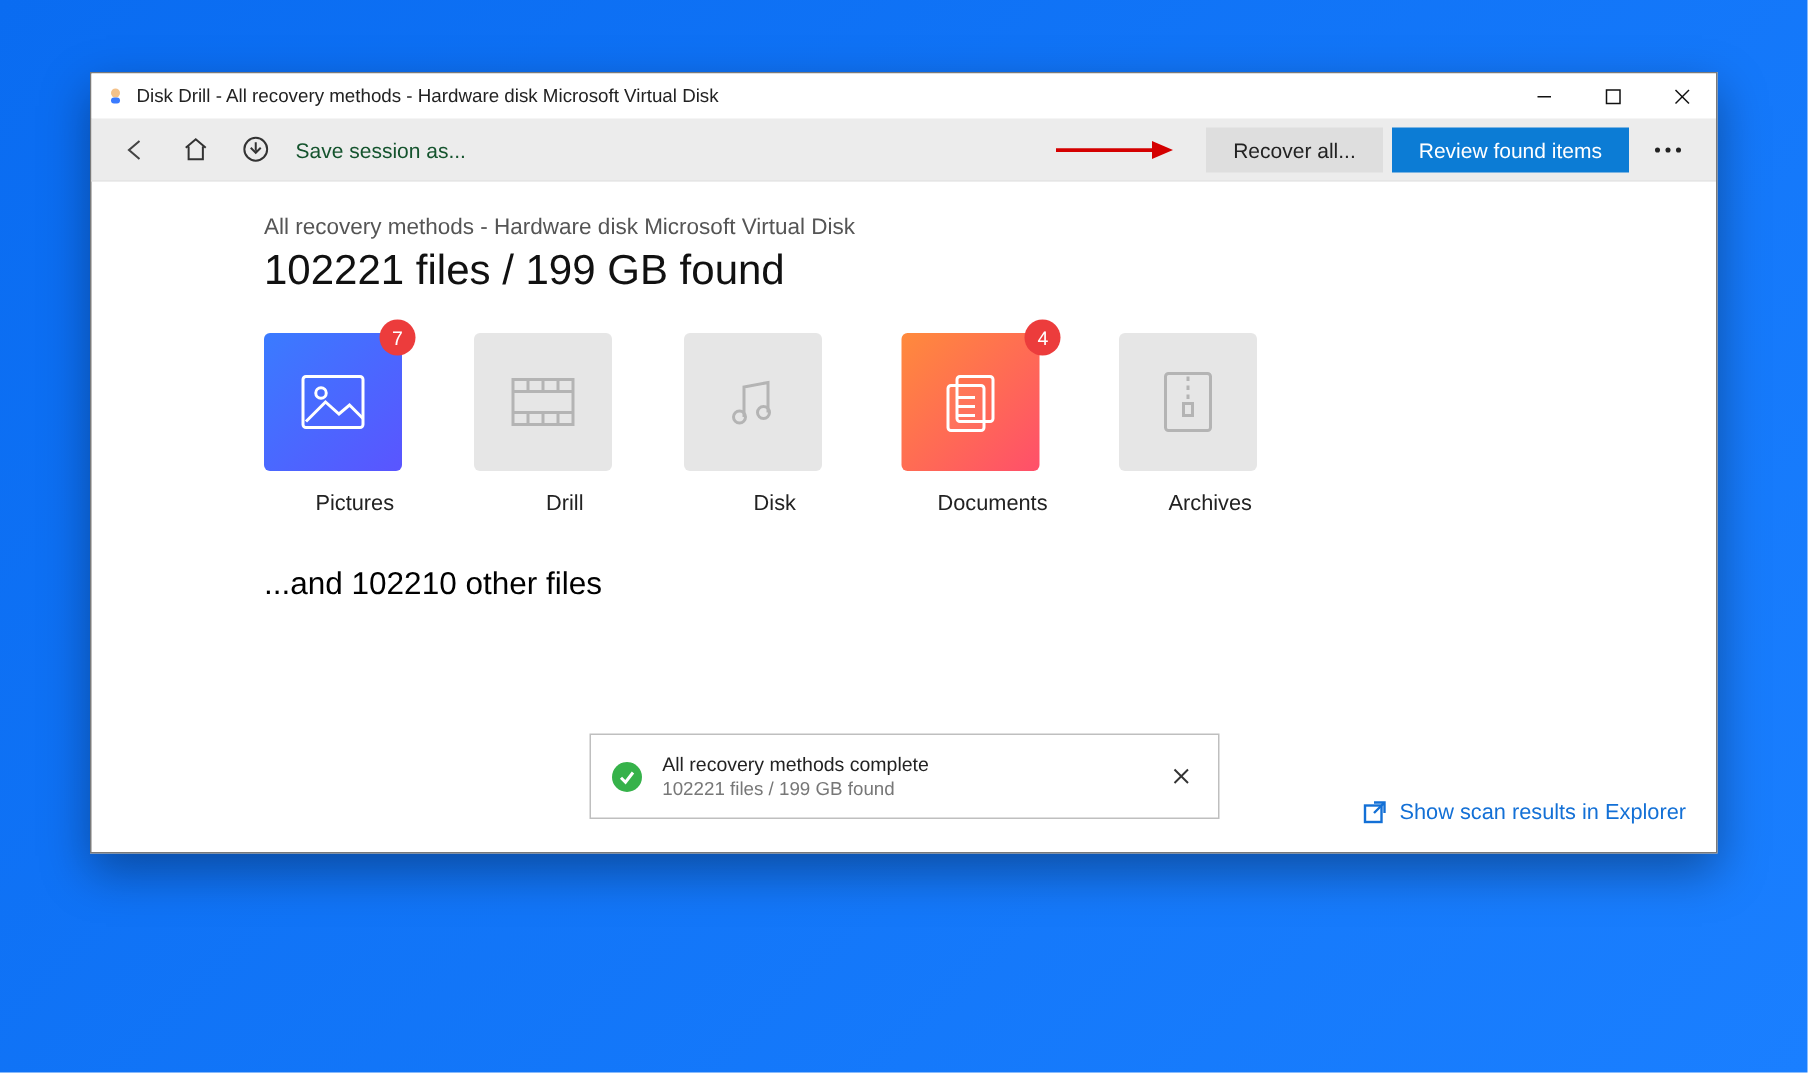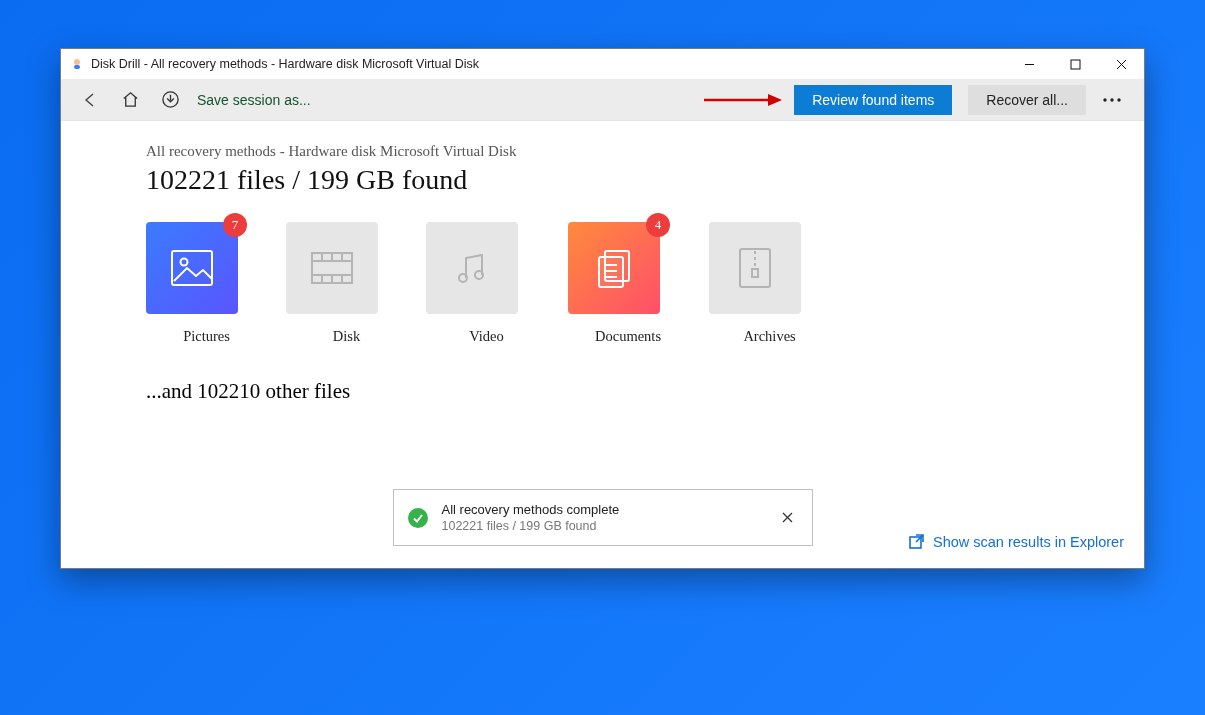--- a/index.html
+++ b/index.html
@@ -53,21 +53,21 @@
   .btn {
     height:30px; padding:0 18px; font-size:14px; border:none;
     display:flex; align-items:center; justify-content:center;
   }
   .btn-primary { background:#0c7cd5; color:#fff; }
   .btn-secondary { background:#dedede; color:#222; margin-left:10px; }
   .btn-dots { width:40px; }
   .content {
     flex:1; padding: 22px 0 0 0; position:relative;
   }
-  .inner { margin-left: 85px; width: 720px; font-family: Liberation Serif, serif; }
+  .inner { margin-left: 115px; width: 720px; }
   .path { color:#555; font-size:15px; margin-bottom:4px; }
   .stats { font-size:28px; font-weight:400; color:#111; margin-bottom:26px; }
   .cats { display:flex; gap:48px; }
   .cat { display:flex; flex-direction:column; align-items:center; position:relative; }
   .tile {
     width:92px; height:92px; border-radius:4px;
     display:flex; align-items:center; justify-content:center;
     background:#e6e6e6;
   }
   .tile svg { opacity:.65; }
@@ -154,22 +154,22 @@
         </svg>
     </div>
     <span class="toolbar-label">Save session as...</span>
     <div class="toolbar-spacer"></div>
     <div class="arrow-annot">
       <svg width="80" height="18" viewBox="0 0 80 18">
           <line x1="2" y1="9" x2="66" y2="9" stroke="#d40000" stroke-width="2.5"></line>
           <polygon points="66,3 80,9 66,15" fill="#d40000"></polygon>
         </svg>
     </div>
+    <button class="btn btn-secondary">Recover all...</button>
     <button class="btn btn-primary">Review found items</button>
-    <button class="btn btn-secondary">Recover all...</button>
     <div class="iconbtn btn-dots">
       <svg width="18" height="4" viewBox="0 0 18 4">
           <circle cx="2" cy="2" r="1.7" fill="#222"></circle>
           <circle cx="9" cy="2" r="1.7" fill="#222"></circle>
           <circle cx="16" cy="2" r="1.7" fill="#222"></circle>
         </svg>
     </div>
   </div>
 
   <div class="content">
@@ -198,32 +198,32 @@
                 <line x1="2" y1="10" x2="42" y2="10"></line>
                 <line x1="2" y1="24" x2="42" y2="24"></line>
                 <line x1="12" y1="2" x2="12" y2="10"></line>
                 <line x1="22" y1="2" x2="22" y2="10"></line>
                 <line x1="32" y1="2" x2="32" y2="10"></line>
                 <line x1="12" y1="24" x2="12" y2="32"></line>
                 <line x1="22" y1="24" x2="22" y2="32"></line>
                 <line x1="32" y1="24" x2="32" y2="32"></line>
               </svg>
           </div>
-          <div class="cat-label">Disk</div>
+          <div class="cat-label">Drill</div>
         </div>
 
         <div class="cat">
           <div class="tile">
             <svg width="40" height="40" viewBox="0 0 40 40" fill="none" stroke="#9a9a9a" stroke-width="2">
                 <path d="M14 30 V10 L30 7 V27"></path>
                 <circle cx="11" cy="30" r="4"></circle>
                 <circle cx="27" cy="27" r="4"></circle>
               </svg>
           </div>
-          <div class="cat-label">Video</div>
+          <div class="cat-label">Disk</div>
         </div>
 
         <div class="cat">
           <div class="tile orange">
             <svg width="42" height="42" viewBox="0 0 42 42" fill="none" stroke="#fff" stroke-width="2">
                 <rect x="12" y="4" width="24" height="30" rx="2"></rect>
                 <rect x="6" y="10" width="24" height="30" rx="2" fill="rgba(255,255,255,0.05)"></rect>
                 <line x1="12" y1="18" x2="24" y2="18"></line>
                 <line x1="12" y1="24" x2="24" y2="24"></line>
                 <line x1="12" y1="30" x2="24" y2="30"></line>

